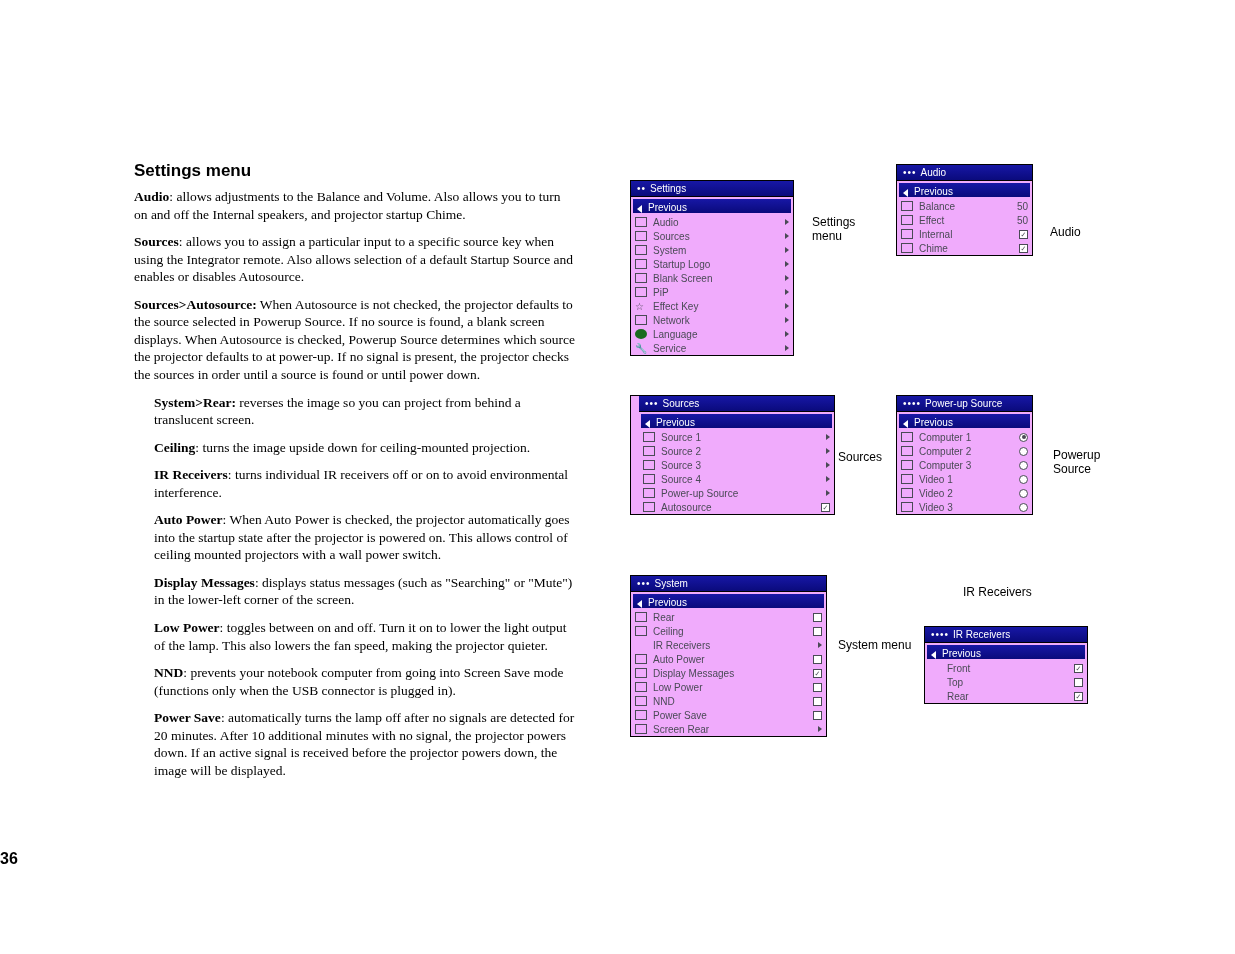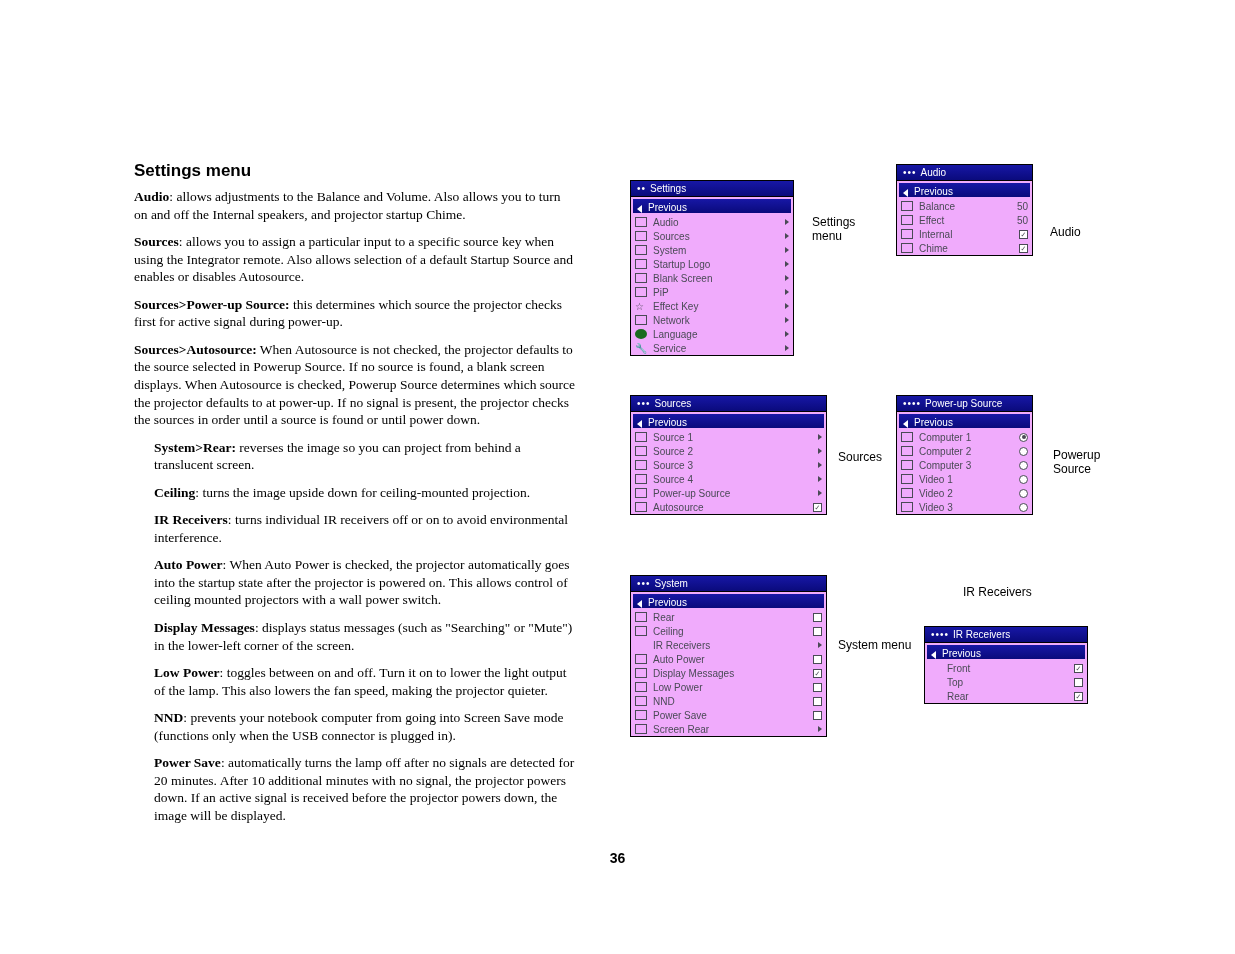--- a/index.html
+++ b/index.html
@@ -30,24 +30,24 @@
     margin: 0 0 6px 0;
   }
   .col-left p { margin: 0 17px 10px 0; }
   .col-left .indent { margin-left: 20px; }
   .col-left b { font-weight: bold; }
 
   .page-num {
     position: absolute;
     left: 0; right: 0;
     top: 850px;
-    text-align: center;
+    text-align: left;
     font-family: Verdana, Arial, sans-serif;
     font-weight: bold;
-    font-size: 14px;
+    font-size: 16px;
   }
 
   .menu-panel {
     position: absolute;
     background: #f0abfc;
     border: 1px solid #000;
     font-family: Verdana, Arial, sans-serif;
     font-size: 10px;
     color: #4a4a56;
   }
@@ -118,21 +118,20 @@
 </style>
 </head>
 <body>
 
 <div class="page">
 
   <div class="col-left">
     <h2>Settings menu</h2>
     <p><b>Audio</b><span>: allows adjustments to the Balance and Volume. Also allows you to turn on and off the Internal speakers, and projector startup Chime.</span></p>
     <p><b>Sources</b><span>: allows you to assign a particular input to a specific source key when using the Integrator remote. Also allows selection of a default Startup Source and enables or disables Autosource.</span></p>
-    <p><b>Sources&gt;Power-up Source:</b><span> this determines which source the projector checks first for active signal during power-up.</span></p>
     <p><b>Sources&gt;Autosource:</b><span> When Autosource is not checked, the projector defaults to the source selected in Powerup Source. If no source is found, a blank screen displays. When Autosource is checked, Powerup Source determines which source the projector defaults to at power-up. If no signal is present, the projector checks the sources in order until a source is found or until power down.</span></p>
     <p class="indent"><b>System&gt;Rear:</b><span> reverses the image so you can project from behind a translucent screen.</span></p>
     <p class="indent"><b>Ceiling</b><span>: turns the image upside down for ceiling-mounted projection.</span></p>
     <p class="indent"><b>IR Receivers</b><span>: turns individual IR receivers off or on to avoid environmental interference.</span></p>
     <p class="indent"><b>Auto Power</b><span>: When Auto Power is checked, the projector automatically goes into the startup state after the projector is powered on. This allows control of ceiling mounted projectors with a wall power switch.</span></p>
     <p class="indent"><b>Display Messages</b><span>: displays status messages (such as "Searching" or "Mute") in the lower-left corner of the screen.</span></p>
     <p class="indent"><b>Low Power</b><span>: toggles between on and off. Turn it on to lower the light output of the lamp. This also lowers the fan speed, making the projector quieter.</span></p>
     <p class="indent"><b>NND</b><span>: prevents your notebook computer from going into Screen Save mode (functions only when the USB connector is plugged in).</span></p>
     <p class="indent"><b>Power Save</b><span>: automatically turns the lamp off after no signals are detected for 20 minutes. After 10 additional minutes with no signal, the projector powers down. If an active signal is received before the projector powers down, the image will be displayed.</span></p>
   </div>
@@ -220,21 +219,21 @@
         <div class="row-check">✓</div>
       </div>
     <div class="menu-row">
         <div class="row-icon"></div>
         <span class="row-label">Chime</span>
         <div class="row-check">✓</div>
       </div>
   </div>
   <div class="caption" style="left:1050px; top:225px;">Audio</div>
 
-  <div class="menu-panel" style="left:630px; top:395px; width:195px;">
+  <div class="menu-panel" style="left:630px; top:395px; width:195px;padding-left:8px;">
     <div class="menu-title"><span class="dots">•••</span><span>Sources</span></div>
     <div class="menu-prev">
         <div class="tri"></div>
         <span>Previous</span>
       </div>
     <div class="menu-row">
         <div class="row-icon"></div>
         <span class="row-label">Source 1</span>
         <div class="row-arrow"></div>
       </div>

